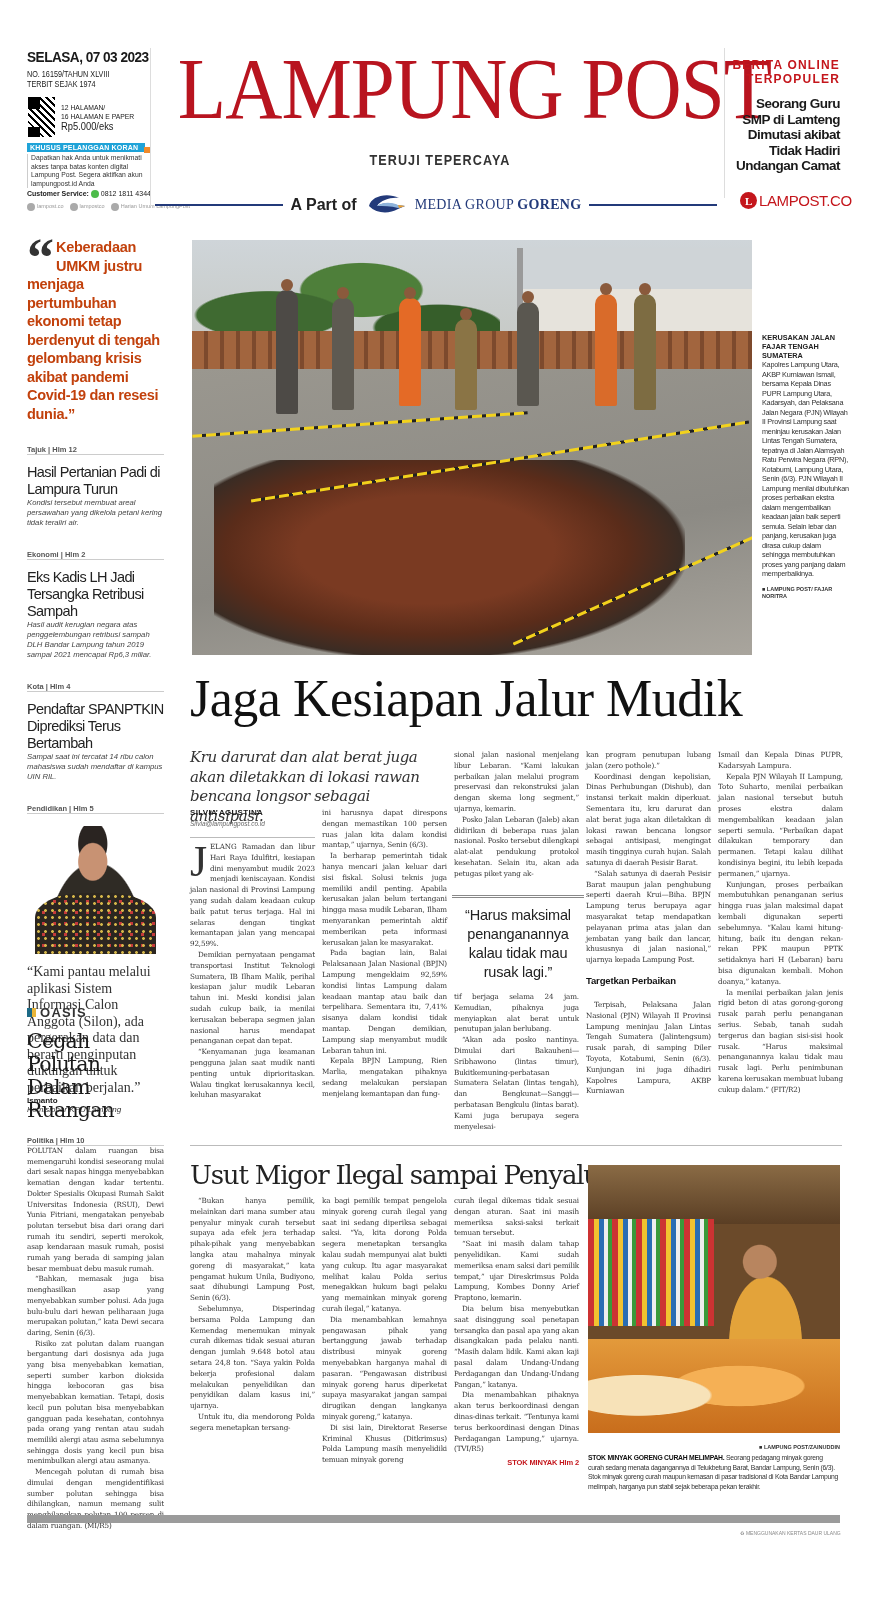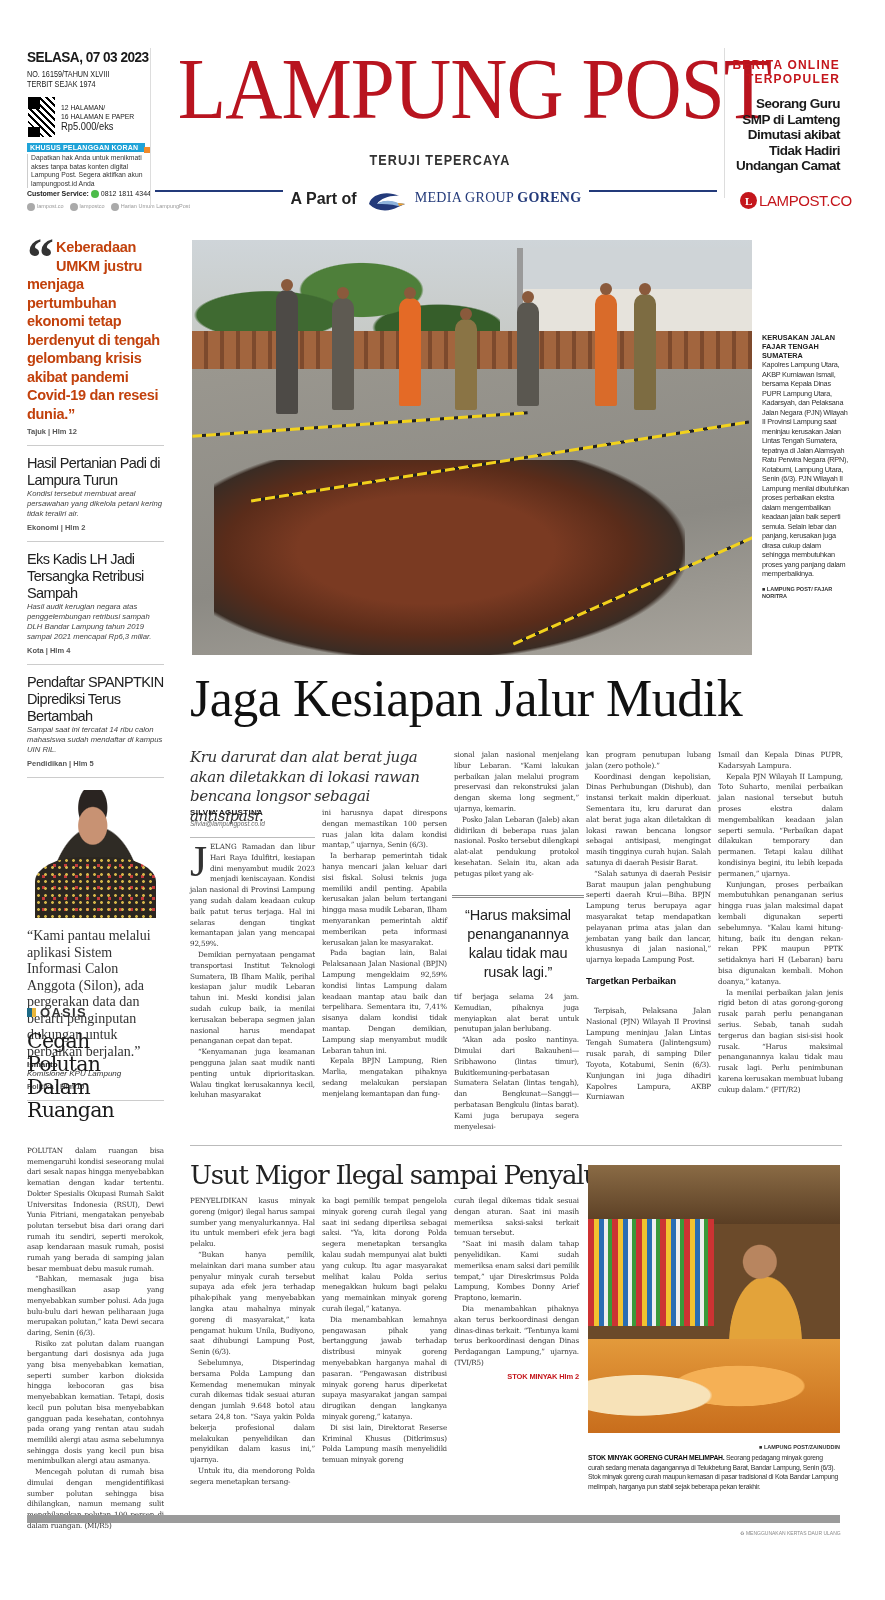--- a/index.html
+++ b/index.html
@@ -30,39 +30,39 @@
 .socials{display:flex;gap:6px;margin-top:5px;font:5.5px "Liberation Sans",sans-serif;color:#999;align-items:center;white-space:nowrap}
 .socials span.ic{display:inline-block;width:8px;height:8px;border-radius:50%;background:#aaa;vertical-align:middle;margin-right:2px}
 
 #vsep1{left:150px;top:48px;width:1px;height:158px;background:#ddd}
 #vsep2{left:724px;top:48px;width:1px;height:150px;background:#ddd}
 
 
 #mast{left:155px;top:48px;width:570px;text-align:center}
 #mast .logo{font-family:"Liberation Serif",serif;color:#b8141f;font-size:86px;line-height:82px;letter-spacing:-1px;white-space:nowrap;transform:scaleX(0.92);transform-origin:center}
 #mast .tagline{font:700 14px "Liberation Sans",sans-serif;letter-spacing:1.2px;color:#333;margin-top:22px;transform:scaleX(0.9)}
-#apart{left:155px;top:190px;width:562px;height:30px;display:flex;align-items:flex-start;gap:8px}
+#apart{left:155px;top:190px;width:562px;height:30px;display:flex;align-items:center;gap:8px}
 #apart .line{flex:1;height:2px;background:#233a7a}
 #apart .apo{font:700 16px "Liberation Sans",sans-serif;color:#222}
 #apart .eagle{width:42px;height:26px}
 #apart .mg{font:14px "Liberation Serif",serif;color:#233a7a;letter-spacing:0.3px}
 #apart .mg b{font-weight:700}
 
 
 #popular{left:728px;top:58px;width:112px;text-align:right}
 #popular .lbl{font:700 12px "Liberation Sans",sans-serif;color:#c4161c;letter-spacing:1.2px;line-height:14px}
 #popular .headline{font:700 13.5px "Liberation Sans",sans-serif;line-height:15.5px;margin-top:10px;letter-spacing:-0.5px}
 #lampost{left:740px;top:192px;font:15px "Liberation Sans",sans-serif;color:#c4161c;display:flex;align-items:center;gap:2px;letter-spacing:-0.4px}
 #lampost .dot{width:17px;height:17px;border-radius:50%;background:#c4161c;color:#fff;font:700 11px "Liberation Serif",serif;display:flex;align-items:center;justify-content:center}
 
 
 #side{left:27px;top:238px;width:137px}
 .quote-mark{font:700 54px "Liberation Serif",serif;line-height:40px;color:#333;float:left;margin-right:6px;height:34px;letter-spacing:-4px}
 .side-quote{font:700 14.5px "Liberation Sans",sans-serif;line-height:18.5px;color:#c2410c;letter-spacing:-0.3px}
-.src{font:700 7.5px "Liberation Sans",sans-serif;color:#555;margin-top:4px;padding-bottom:9px;border-bottom:1px solid #ccc}
+.src{font:700 7.5px "Liberation Sans",sans-serif;color:#555;margin-top:22px;border-bottom:1px solid #ccc}
 .side-item{padding-top:9px}
 .side-item h3{font:400 14.5px "Liberation Sans",sans-serif;line-height:17px;letter-spacing:-0.6px;color:#222}
 .side-item p{font:italic 7.7px "Liberation Sans",sans-serif;line-height:10px;color:#444;margin-top:0}
 .side-photo{margin-top:12px;height:128px;background:radial-gradient(ellipse at 48% 28%,#c89273 0 14%,transparent 15%),radial-gradient(ellipse at 48% 14%,#2a2421 0 14%,transparent 15%),radial-gradient(ellipse at 50% 100%,#2f2b25 0 50%,transparent 51%),#fff;position:relative;overflow:hidden}
 .side-photo::after{content:"";position:absolute;left:6%;right:6%;bottom:0;height:48%;background:radial-gradient(circle,#d4b64a 1.2px,transparent 1.6px) 0 0/7px 7px,radial-gradient(circle,#c43a3a 1.5px,transparent 2px) 3px 3px/11px 11px,#2b2620;border-radius:40% 40% 0 0}
 .side-q2{font:14px "Liberation Serif",serif;line-height:16.5px;color:#333;margin-top:10px}
 .side-name{font:700 8px "Liberation Sans",sans-serif;margin-top:0}
 .side-role{font:italic 8px "Liberation Sans",sans-serif;color:#333}
 
 
@@ -95,21 +95,21 @@
 
 #h1{left:190px;top:668px;width:650px;font:400 52px "Liberation Serif",serif;letter-spacing:-0.5px;color:#111;white-space:nowrap;line-height:62px}
 #deck{left:190px;top:748px;width:255px;font:italic 15px "DejaVu Serif",serif;line-height:19.5px;color:#333;letter-spacing:-0.4px}
 #byline{left:190px;top:808px;width:125px}
 #byline .name{font:700 8px "Liberation Sans",sans-serif;letter-spacing:0.3px}
 #byline .email{font:italic 6.5px "Liberation Sans",sans-serif;color:#666;margin-top:3px;padding-bottom:10px;border-bottom:1px solid #bbb}
 .col{position:absolute;font:7.2px "DejaVu Serif",serif;line-height:10.8px;color:#333;text-align:justify;letter-spacing:-0.15px}
 .col p{text-indent:8px}
 .col p.noind{text-indent:0}
 .dropcap{float:left;font:400 44px "Liberation Serif",serif;line-height:36px;margin:2px 3px 0 0}
-.subhead{font:700 9.5px "Liberation Sans",sans-serif;color:#111;margin:9px 0 20px;text-indent:0!important}
+.subhead{font:700 9.5px "Liberation Sans",sans-serif;color:#111;margin:9px 0 14px;text-indent:0!important}
 #pull{left:452px;top:895px;width:132px;border-top:3px double #888;padding-top:8px;text-align:center;font:400 14.5px "Liberation Sans",sans-serif;line-height:19px;color:#222;letter-spacing:-0.2px}
 
 #hr2{left:190px;top:1145px;width:652px;height:1px;background:#bbb}
 
 
 #h2{left:190px;top:1160px;font:400 26px "DejaVu Serif",serif;letter-spacing:-1.2px;color:#222;white-space:nowrap}
 #photo2{left:588px;top:1165px;width:252px;height:268px;overflow:hidden;background:#6b4a2a}
 .p2-shelf{position:absolute;left:0;top:20%;width:50%;height:40%;background:repeating-linear-gradient(90deg,#c33 0 6px,#f2c230 6px 11px,#2a6db3 11px 16px,#eee 16px 20px,#3a9a3a 20px 24px)}
 .p2-woman{position:absolute;left:48%;top:28%;width:45%;height:45%;background:radial-gradient(circle at 45% 18%,#b8855f 0 14%,transparent 15%),radial-gradient(ellipse at 50% 85%,#e3a33a 0 45%,transparent 46%)}
 .p2-oil{position:absolute;left:0;right:0;bottom:0;height:35%;background:radial-gradient(ellipse at 20% 60%,#f7e2b8 0 25%,transparent 26%),radial-gradient(ellipse at 60% 50%,#f5b055 0 30%,transparent 31%),linear-gradient(180deg,#e39a3b,#c86d1c)}
@@ -288,33 +288,33 @@
   <p class="noind">Ismail dan Kepala Dinas PUPR, Kadarsyah Lampura.</p>
   <p>Kepala PJN Wilayah II Lampung, Toto Suharto, menilai perbaikan jalan nasional tersebut butuh proses ekstra dalam mengembalikan keadaan jalan seperti semula. “Perbaikan dapat dilakukan temporary dan permanen. Tetapi kalau dilihat kondisinya begini, itu lebih kepada permanen,” ujarnya.</p>
   <p>Kunjungan, proses perbaikan membutuhkan penanganan serius hingga ruas jalan maksimal dapat kembali digunakan seperti sebelumnya. “Kalau kami hitung-hitung, baik itu dengan rekan-rekan PPK maupun PPTK setidaknya hari H (Lebaran) baru bisa digunakan kembali. Mohon doanya,” katanya.</p>
   <p>Ia menilai perbaikan jalan jenis rigid beton di atas gorong-gorong rusak parah perlu penanganan serius. Sebab, tanah sudah tergerus dan bagian sisi-sisi hook rusak. “Harus maksimal penanganannya kalau tidak mau rusak lagi. Perlu penimbunan karena kerusakan membuat lubang cukup dalam.” (FIT/R2)</p>
 </div>
 
 <div id="hr2" class="abs"></div>
 
 <div id="h2" class="abs">Usut Migor Ilegal sampai Penyalur</div>
 <div class="col" style="left:190px;top:1196px;width:125px">
-  <p class="noind">PENYELIDIKAN kasus minyak goreng (migor) ilegal harus sampai sumber yang menyalurkannya. Hal itu untuk memberi efek jera bagi pelaku.</p>
   <p>“Bukan hanya pemilik, melainkan dari mana sumber atau penyalur minyak curah tersebut supaya ada efek jera terhadap pihak-pihak yang menyebabkan langka atau mahalnya minyak goreng di masyarakat,” kata pengamat hukum Unila, Budiyono, saat dihubungi Lampung Post, Senin (6/3).</p>
   <p>Sebelumnya, Disperindag bersama Polda Lampung dan Kemendag menemukan minyak curah dikemas tidak sesuai aturan dengan jumlah 9.648 botol atau setara 24,8 ton. “Saya yakin Polda bekerja profesional dalam melakukan penyelidikan dan penyidikan dalam kasus ini,” ujarnya.</p>
   <p>Untuk itu, dia mendorong Polda segera menetapkan tersang-</p>
 </div>
 <div class="col" style="left:322px;top:1196px;width:125px">
   <p class="noind">ka bagi pemilik tempat pengelola minyak goreng curah ilegal yang saat ini sedang diperiksa sebagai saksi. “Ya, kita dorong Polda segera menetapkan tersangka kalau sudah mempunyai alat bukti yang cukup. Itu agar masyarakat melihat kalau Polda serius menegakkan hukum bagi pelaku yang memainkan minyak goreng curah ilegal,” katanya.</p>
   <p>Dia menambahkan lemahnya pengawasan pihak yang bertanggung jawab terhadap distribusi minyak goreng menyebabkan harganya mahal di pasaran. “Pengawasan distribusi minyak goreng harus diperketat supaya masyarakat jangan sampai dirugikan dengan langkanya minyak goreng,” katanya.</p>
   <p>Di sisi lain, Direktorat Reserse Kriminal Khusus (Ditkrimsus) Polda Lampung masih menyelidiki temuan minyak goreng</p>
 </div>
 <div class="col" style="left:454px;top:1196px;width:125px">
   <p class="noind">curah ilegal dikemas tidak sesuai dengan aturan. Saat ini masih memeriksa saksi-saksi terkait temuan tersebut.</p>
   <p>“Saat ini masih dalam tahap penyelidikan. Kami sudah memeriksa enam saksi dari pemilik tempat,” ujar Direskrimsus Polda Lampung, Kombes Donny Arief Praptono, kemarin.</p>
+  <p>Dia belum bisa menyebutkan saat disinggung soal penetapan tersangka dan pasal apa yang akan disangkakan pada pelaku nanti. “Masih dalam lidik. Kami akan kaji pasal dalam Undang-Undang Perdagangan dan Undang-Undang Pangan,” katanya.</p>
   <p>Dia menambahkan pihaknya akan terus berkoordinasi dengan dinas-dinas terkait. “Tentunya kami terus berkoordinasi dengan Dinas Perdagangan Lampung,” ujarnya. (TVI/R5)</p>
   <p class="jump">STOK MINYAK Hlm 2</p>
 </div>
 
 <div id="photo2" class="abs" title="Pedagang minyak goreng curah menata dagangan">
   <div class="p2-top"></div>
   <div class="p2-shelf"></div>
   <div class="p2-woman"></div>
   <div class="p2-oil"></div>
 </div>

